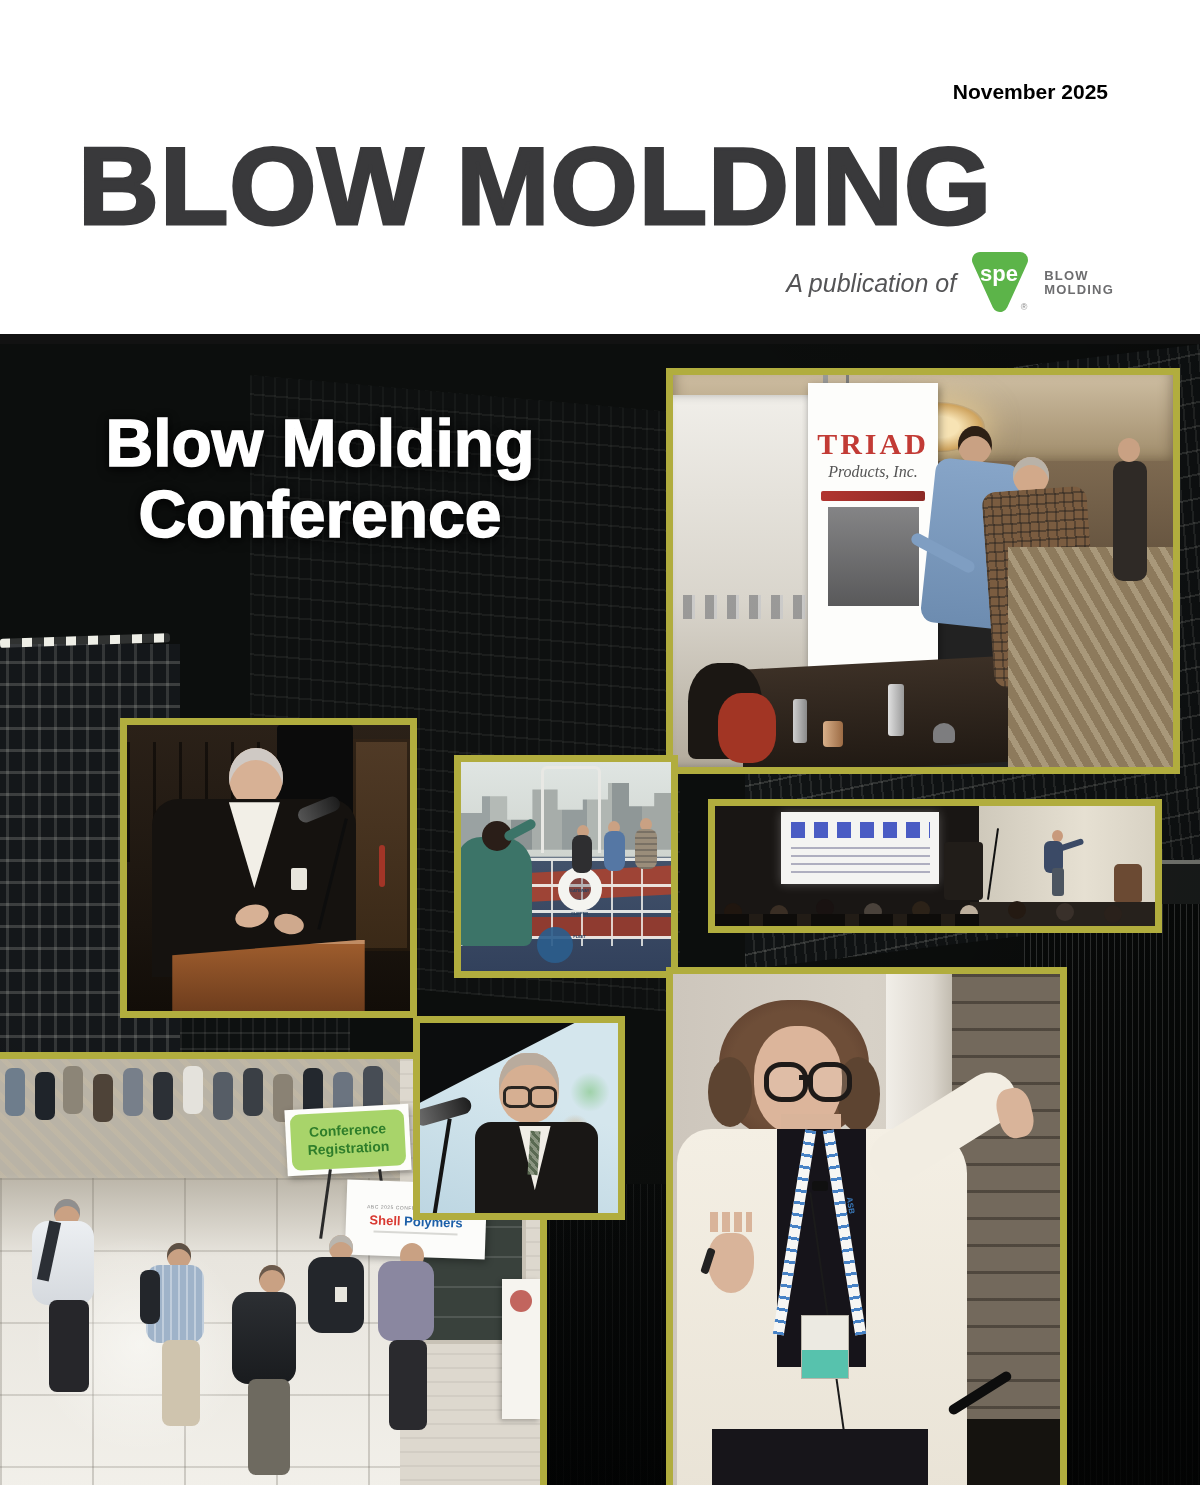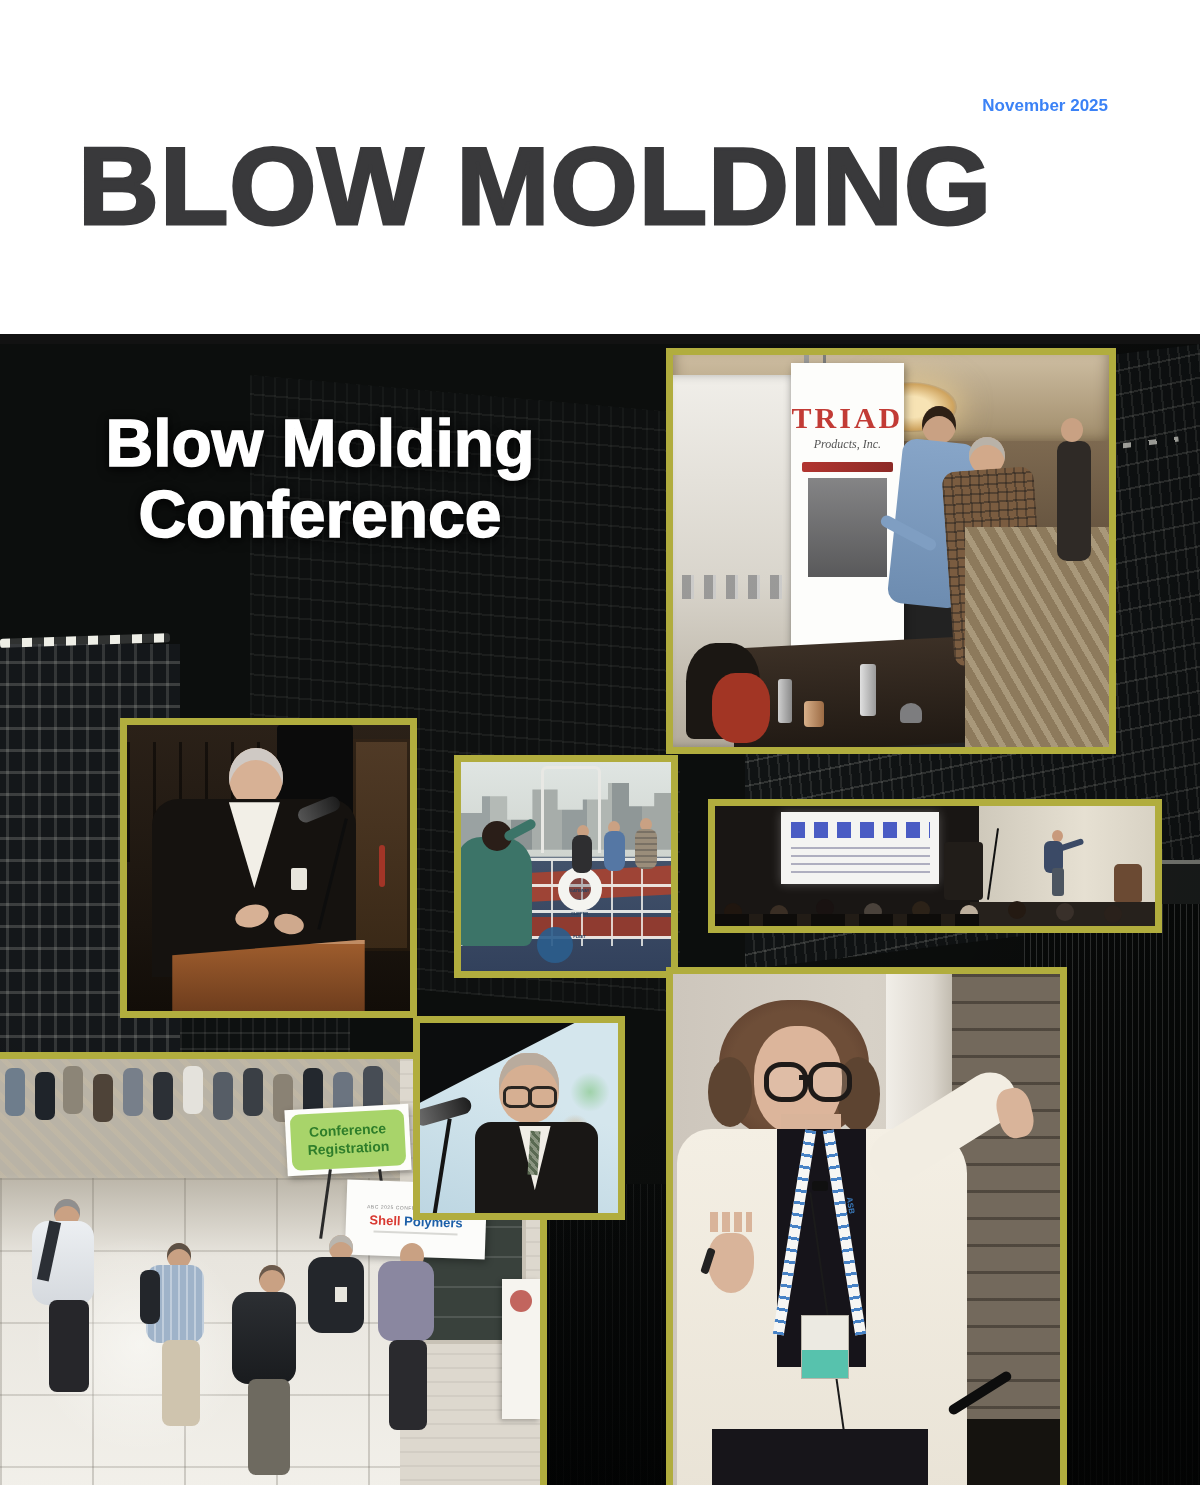--- a/index.html
+++ b/index.html
@@ -1,20 +1,20 @@
 <!DOCTYPE html>
 <html><head>
 <meta charset="utf-8">
 <style>
   html,body{margin:0;padding:0;background:#222;}
   .cover{position:relative;width:1200px;height:1485px;background:#ffffff;overflow:hidden;
          font-family:"Liberation Sans",sans-serif;margin:0 auto;}
   .abs{position:absolute;}
   
-  .issue{position:absolute;top:96px;right:92px;font-size:17px;font-weight:bold;color:#3b82f6;}
+  .issue{position:absolute;top:80px;right:92px;font-size:21px;font-weight:bold;color:#000000;}
   .mast1{position:absolute;left:86px;top:80px;font-size:50px;color:#3e3e41;letter-spacing:3px;
          -webkit-text-stroke:1px #3e3e41;}
   .mast2{position:absolute;left:78px;top:122px;font-size:112px;font-weight:bold;color:#39393b;
          letter-spacing:1px;-webkit-text-stroke:3px #39393b;transform:scaleY(.98);}
   .pubrow{position:absolute;top:250px;right:86px;display:flex;align-items:center;gap:12px;}
   .pubtext{font-style:italic;font-size:25px;color:#545456;}
   .spe-division{font-size:13px;font-weight:bold;color:#6d6d6f;letter-spacing:1.2px;line-height:1.1;}
   .hdr-strip{position:absolute;left:0;top:334px;width:1200px;height:10px;background:#121212;}
   
   .collage{position:absolute;left:0;top:344px;width:1200px;height:1141px;background:#0c0e0d;overflow:hidden;}
@@ -29,20 +29,32 @@
   .head{border-radius:50%;}
 </style>
 </head>
 <body>
 
 <div class="cover">
 
   <div class="issue">November 2025</div>
   <div class="mast2">BLOW MOLDING</div>
 
+  <div class="pubrow">
+    <span class="pubtext">A publication of</span>
+    <svg width="64" height="66" viewBox="0 0 64 66">
+      <path d="M12 10 L52 10 L32 54 Z" fill="#5cb449" stroke="#5cb449" stroke-width="16" stroke-linejoin="round"></path>
+      <text x="31" y="31" text-anchor="middle" font-family="Liberation Sans, sans-serif" font-size="22" font-weight="bold" fill="#ffffff">spe</text>
+      <text x="56" y="60" text-anchor="middle" font-family="Liberation Sans, sans-serif" font-size="9" fill="#8a8a8a">®</text>
+    </svg>
+    <span class="spe-division">
+      <span>BLOW</span><br>
+      <span>MOLDING</span>
+    </span>
+  </div>
 
   <div class="hdr-strip"></div>
 
   <div class="collage">
 
     <div class="bld" style="left:745px;top:28px;width:455px;height:570px;transform:skewY(-7deg);
                 background-image:repeating-linear-gradient(175deg,rgba(235,235,225,.15) 0 2px,transparent 2px 24px),
                                  repeating-linear-gradient(85deg,rgba(235,235,225,.10) 0 2px,transparent 2px 10px);"></div>
     <div class="abs" style="left:760px;top:118px;width:420px;height:5px;opacity:.8;transform:rotate(-7deg);
                 background:repeating-linear-gradient(90deg,#e8e8e0 0 8px,transparent 8px 26px);"></div>
@@ -67,36 +79,36 @@
                 background-image:linear-gradient(180deg,rgba(10,12,12,.6),rgba(3,4,4,.9)),
                                  repeating-linear-gradient(90deg,rgba(255,255,255,.16) 0 1.5px,transparent 1.5px 7px);
                 background-color:#060807;"></div>
     <div class="vignette"></div>
 
     <div class="headline">
       <div>Blow Molding</div>
       <div>Conference</div>
     </div>
 
-    <div class="frame" style="left:666px;top:4px;width:450px;height:406px;z-index:2;">
+    <div class="frame" style="left:666px;top:24px;width:514px;height:406px;z-index:2;">
       <div class="shot" style="background:linear-gradient(180deg,#b9a98f 0%,#a08a68 20%,#74male 0,#6e5b45 45%,#4a3b2c 75%,#32281e 100%);">
         <div class="abs" style="left:0;top:0;width:100%;height:24%;background:linear-gradient(180deg,#cdbda1,#9c8866);
                     box-shadow:inset 0 -8px 14px rgba(60,45,30,.5);"></div>
         <div class="abs" style="left:44%;top:7%;width:92px;height:50px;border-radius:50%;
                     background:radial-gradient(#f7e3b4 30%,#cfa45f 65%,rgba(160,120,60,0) 72%);box-shadow:0 0 26px 8px rgba(245,215,150,.5);"></div>
         <div class="abs" style="left:0;top:22%;width:100%;height:34%;background:linear-gradient(180deg,#7d6950,#5d4c39);"></div>
         <div class="abs" style="left:0;top:5%;width:29%;height:95%;background:linear-gradient(180deg,#f0eee9,#d9d5cc 55%,#b3ab9c);
                     box-shadow:inset -6px 0 10px rgba(0,0,0,.25);"></div>
         <div class="abs" style="left:2%;top:56%;width:25%;height:24px;
                     background:repeating-linear-gradient(90deg,#8f8f8f 0 9px,#c9c9c9 9px 12px,transparent 12px 22px);opacity:.85;"></div>
         <div class="abs" style="left:30%;top:0;width:5px;height:70%;background:#9a9a98;"></div>
         <div class="abs" style="left:34.5%;top:0;width:3px;height:72%;background:#7d7d7b;"></div>
         <div class="abs" style="left:27%;top:2%;width:26%;height:74%;background:#fdfdfb;box-shadow:2px 3px 8px rgba(0,0,0,.35);text-align:center;">
           <div style="margin-top:34%;font-family:'Liberation Serif',serif;font-weight:bold;font-size:30px;color:#c23b35;letter-spacing:3px;">TRIAD</div>
-          <div style="font-family:'Liberation Serif',serif;font-style:italic;font-size:12px;color:#555;margin-top:2px;">Products, Inc.</div>
+          <div style="font-family:'Liberation Serif',serif;font-style:italic;font-size:16px;color:#555;margin-top:2px;">Products, Inc.</div>
           <div style="margin:10px auto 0;width:80%;height:10px;background:linear-gradient(90deg,#b23530,#8c2a26);border-radius:2px;"></div>
           <div style="margin:6px auto 0;width:70%;height:34%;background:linear-gradient(180deg,#6f6f71,#3c3c3e);opacity:.85;"></div>
         </div>
         <div class="abs" style="left:14%;bottom:0;width:66%;height:27%;background:linear-gradient(180deg,#3c3026,#201913);transform:skewY(-3deg);"></div>
         <div class="abs" style="left:24%;bottom:6%;width:14px;height:44px;background:linear-gradient(90deg,#cfcfcf,#8a8a8a);border-radius:3px;"></div>
         <div class="abs" style="left:30%;bottom:5%;width:20px;height:26px;background:linear-gradient(90deg,#d8b08a,#9c6b44);border-radius:4px;"></div>
         <div class="abs" style="left:43%;bottom:8%;width:16px;height:52px;background:linear-gradient(90deg,#e0e0e0,#9a9a9a);border-radius:3px;"></div>
         <div class="abs" style="left:52%;bottom:6%;width:22px;height:20px;background:#7d7d7f;border-radius:50% 50% 4px 4px;"></div>
         <div class="abs" style="left:3%;bottom:2%;width:74px;height:96px;background:#1b1713;border-radius:40% 40% 8px 8px;"></div>
         <div class="abs" style="left:9%;bottom:1%;width:58px;height:70px;background:#a23524;border-radius:40%;"></div>

